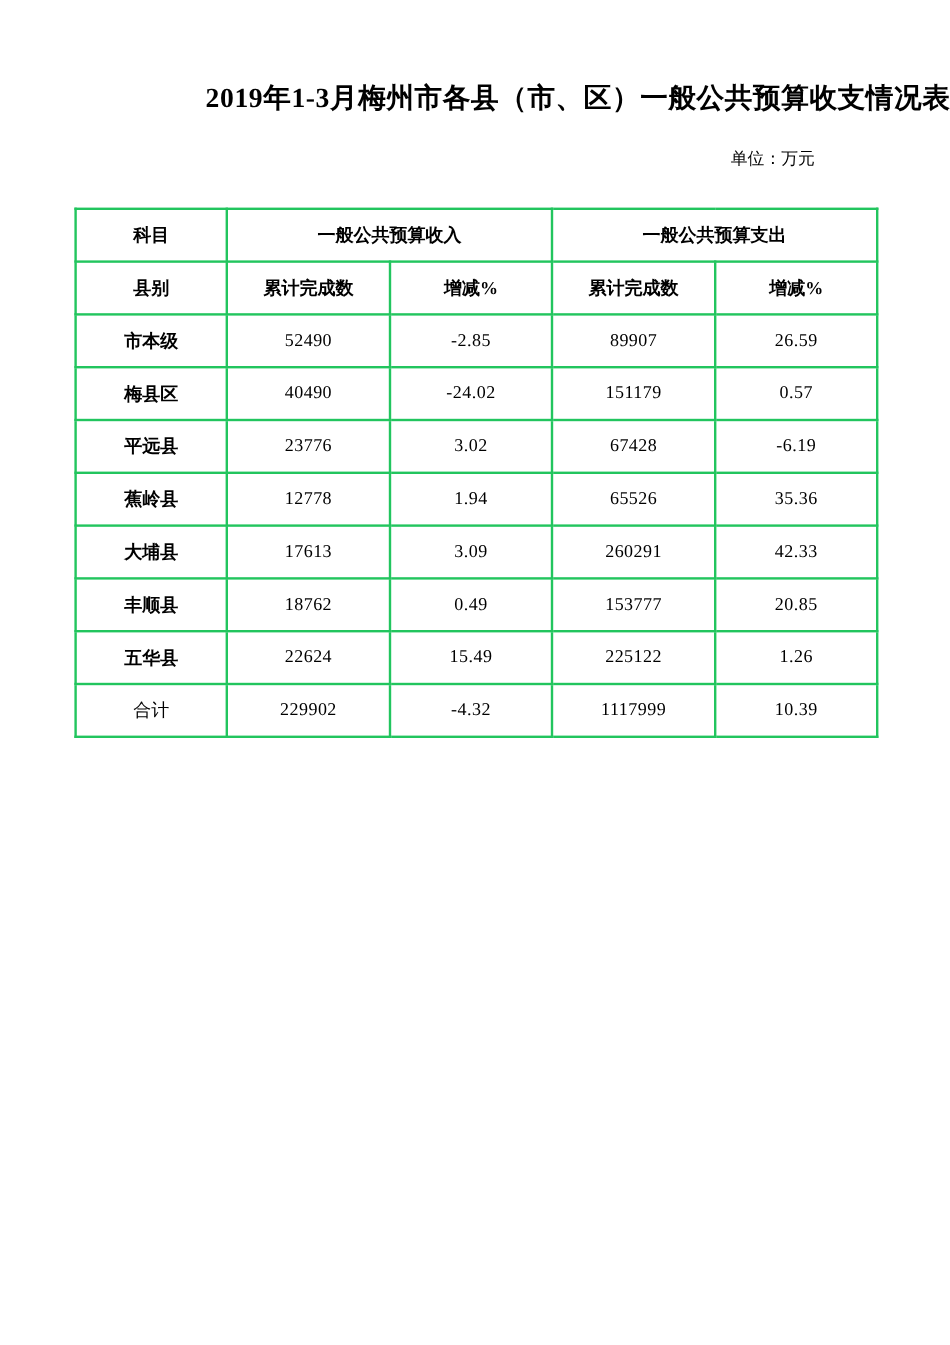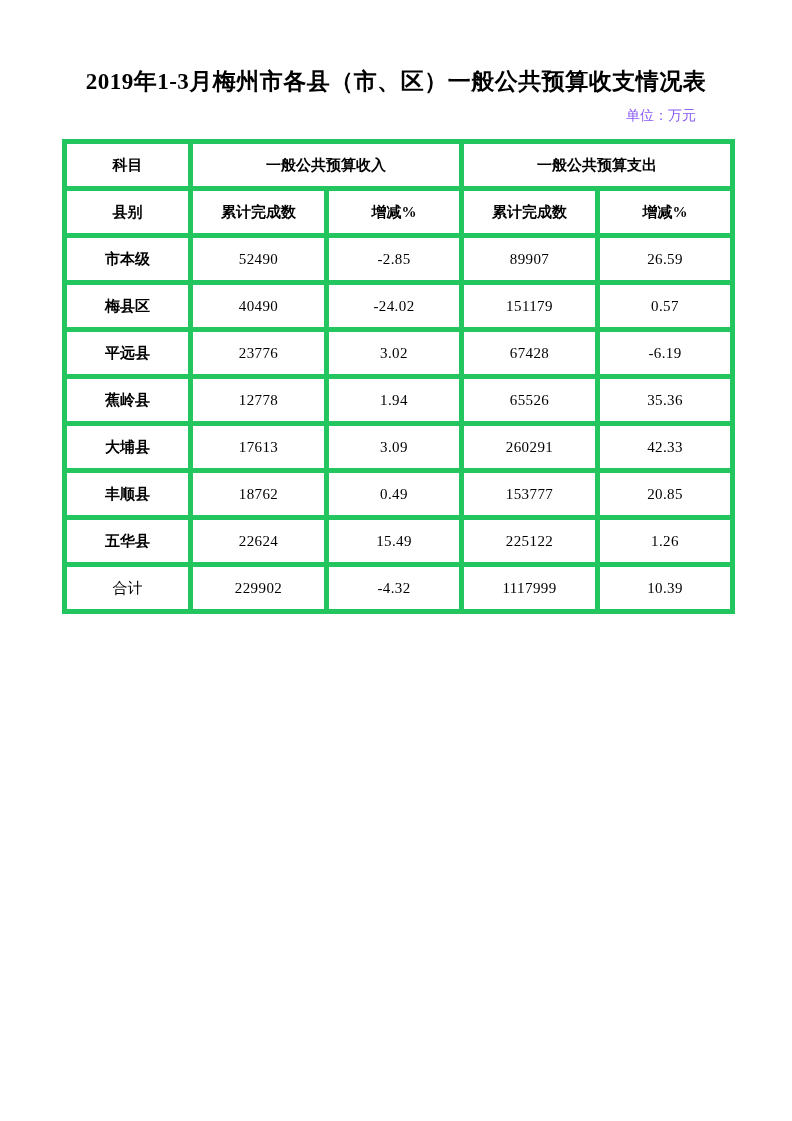--- a/index.html
+++ b/index.html
@@ -15,52 +15,52 @@
     position: relative;
     overflow: hidden;
   }
   .page {
     width: 792px;
     height: 1121px;
     position: relative;
     box-sizing: border-box;
   }
   .doc-title {
-    text-align: center;
+    text-align: right;
     font-family: "Liberation Serif", serif;
     font-weight: bold;
     font-size: 23px;
     letter-spacing: 0.5px;
     margin: 0;
     padding-top: 66px;
     color: #000;
   }
   .unit-line {
     text-align: right;
     font-size: 14px;
     font-family: "Liberation Serif", serif;
-    margin: 0;
+    margin: 17px;
     padding-top: 10px;
     padding-right: 96px;
-    color: #8b5cf6;
+    color: #000000;
   }
   .table-wrap {
     padding-top: 14px;
     padding-left: 62px;
     padding-right: 62px;
   }
   table.budget {
     border-collapse: collapse;
     width: 668px;
     table-layout: fixed;
     font-family: "Liberation Serif", serif;
     font-size: 14.5px;
   }
   table.budget td {
-    border: 5px solid #22c55e;
+    border: 2px solid #22c55e;
     text-align: center;
     vertical-align: middle;
     height: 42px;
     padding: 0 2px;
     color: #000;
   }
   td.hdr {
     font-weight: bold;
     font-size: 15px;
   }

